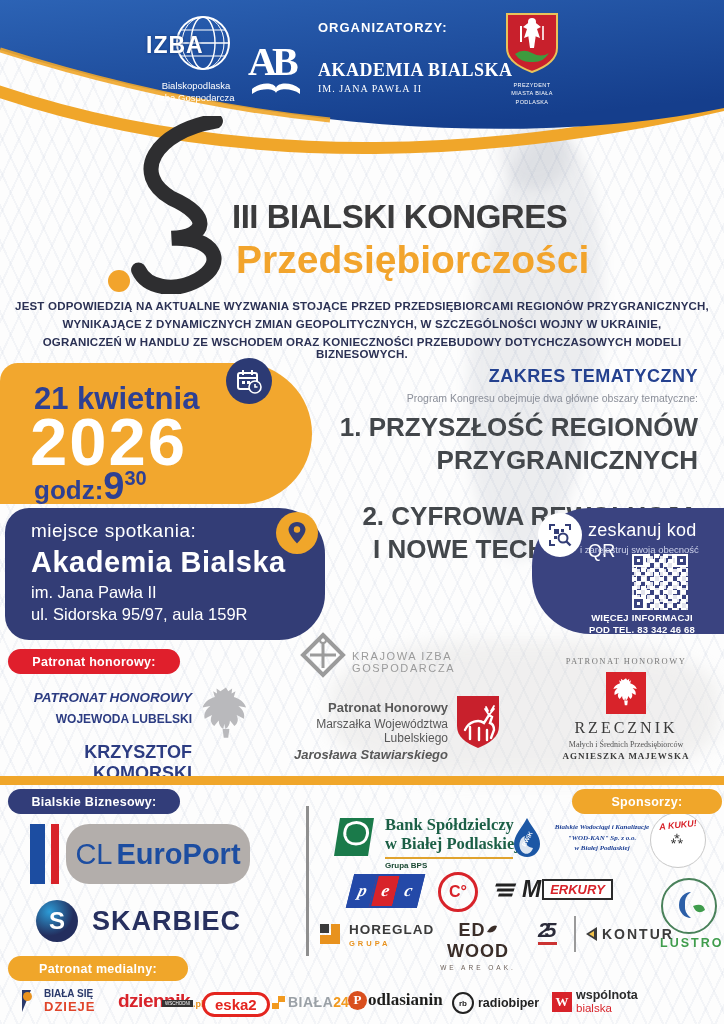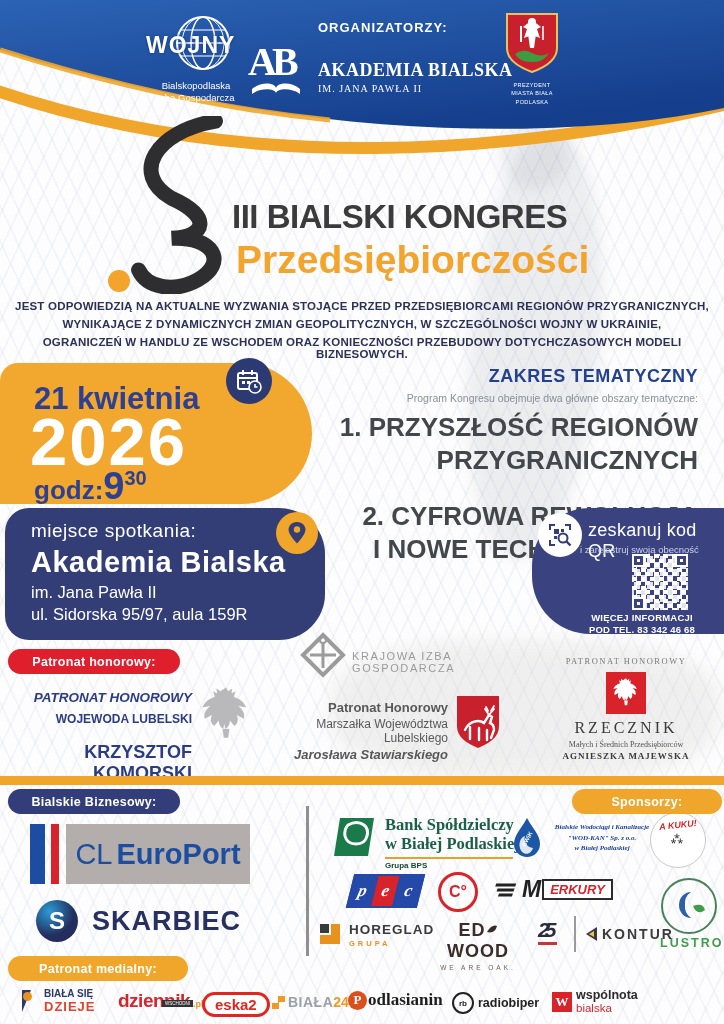--- a/index.html
+++ b/index.html
@@ -110,21 +110,21 @@
   #hon-rz .ttl{font-size:16px;letter-spacing:3px;color:#3A3A3A;}
   #hon-rz .sub{font-size:8px;color:#555;margin-top:3px;}
   #hon-rz .name{font-size:9px;font-weight:700;letter-spacing:1px;color:#3A3A3A;margin-top:2px;}
 
   #gold-band{left:0;top:776px;width:724px;height:9px;background:#F0A62A;z-index:2;}
 
   
   #europort{left:30px;top:824px;display:flex;align-items:center;z-index:1;}
   #europort .bar-b{width:15px;height:60px;background:#1C4DA1;margin-right:6px;}
   #europort .bar-r{width:8px;height:60px;background:#D8232A;margin-right:7px;}
-  #europort .box{width:184px;height:60px;background:#B3AEAB;display:flex;align-items:center;justify-content:center;}
+  #europort .box{width:184px;height:60px;background:#B3AEAB;display:flex;align-items:center;justify-content:center;border-radius:23px;}
   #europort .cl{font-size:29px;color:#1C4DA1;margin-right:4px;}
   #europort .nm{font-size:29px;font-weight:800;color:#1C4DA1;}
   #skarbiec{left:36px;top:900px;display:flex;align-items:center;z-index:1;}
   #skarbiec .circ{width:42px;height:42px;border-radius:50%;background:radial-gradient(circle at 32% 28%, #2C9BD6 0%, #232E5E 58%);display:flex;align-items:center;justify-content:center;color:#fff;font-size:24px;font-weight:800;}
   #skarbiec .nm{font-size:27px;font-weight:800;color:#27305F;letter-spacing:1px;margin-left:14px;}
   #v-divider{left:306px;top:806px;width:3px;height:150px;background:#8F8F8F;z-index:1;}
 
   
   .sp{z-index:1;}
   #sp-bank{left:332px;top:816px;display:flex;}
@@ -216,21 +216,21 @@
   <div class="abs hdr-item" id="bpig">
     <div class="mark">
       <svg class="globe" width="58" height="58" viewBox="0 0 58 58">
         <circle cx="29" cy="29" r="26" fill="none" stroke="#fff" stroke-width="2"></circle>
         <ellipse cx="29" cy="29" rx="12" ry="26" fill="none" stroke="#fff" stroke-width="1.4"></ellipse>
         <ellipse cx="29" cy="29" rx="21" ry="26" fill="none" stroke="#fff" stroke-width="1"></ellipse>
         <line x1="3" y1="29" x2="55" y2="29" stroke="#fff" stroke-width="1.4"></line>
         <line x1="6" y1="16" x2="52" y2="16" stroke="#fff" stroke-width="1"></line>
         <line x1="6" y1="42" x2="52" y2="42" stroke="#fff" stroke-width="1"></line>
       </svg>
-      <span class="abbr">WOJNY</span>
+      <span class="abbr">IZBA</span>
     </div>
     <div class="sub">
       <div>Bialskopodlaska</div>
       <div>Izba Gospodarcza</div>
     </div>
   </div>
 
   <div class="abs hdr-item" id="ab-logo">
     <div class="abbr">AB</div>
     <svg class="book" width="52" height="16" viewBox="0 0 52 16">

